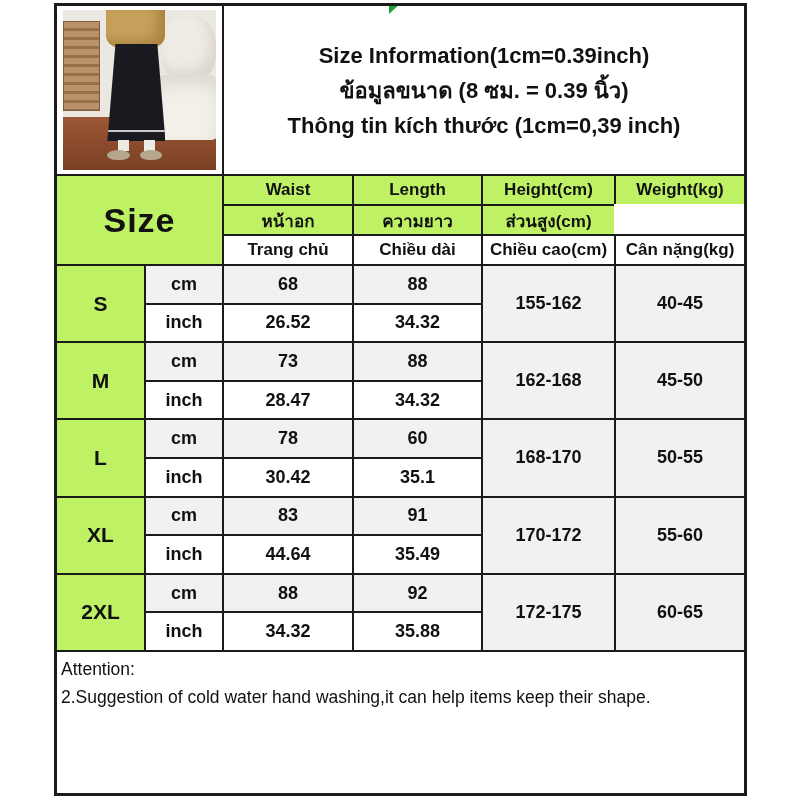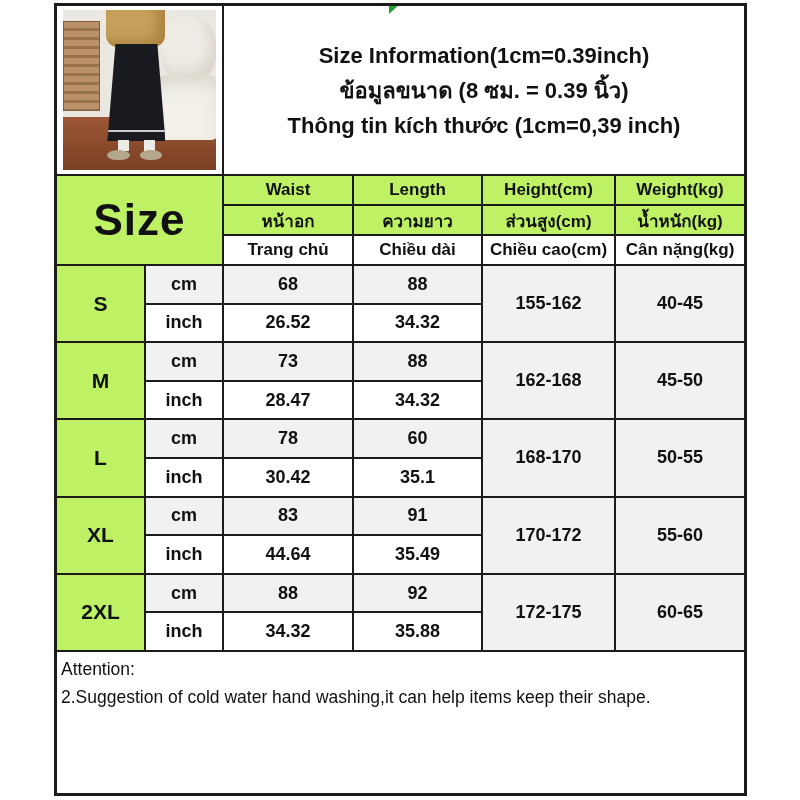--- a/index.html
+++ b/index.html
@@ -19,21 +19,21 @@
     box-sizing:border-box;border-left:2px solid #1b1b1b;border-top:2px solid #1b1b1b;
     display:flex;align-items:center;justify-content:center;
     font-size:18px;font-weight:bold;white-space:nowrap;overflow:hidden;
   }
   .no-bl{border-left:none;}
   .no-bt{border-top:none;}
   .bg-g{background:#bef264;}
   .bg-l{background:#f1f1f1;}
   .bg-w{background:#ffffff;}
   .hdr{font-size:17px;}
-  .size-big{font-size:44px;letter-spacing:1px;}
+  .size-big{font-size:34px;letter-spacing:1px;}
   .size-letter{font-size:21px;}
   .title-cell{flex-direction:column;justify-content:center;gap:4px;white-space:normal;position:relative;}
   .title-line{font-size:22px;font-weight:bold;line-height:31px;text-align:center;}
   .green-marker{
     position:absolute;left:165px;top:-3px;width:12px;height:11px;background:#1da335;
     clip-path:polygon(0 0,100% 0,0 100%);z-index:5;
   }
   
   .attention-cell{
     flex-direction:column;align-items:flex-start;justify-content:flex-start;
@@ -93,21 +93,20 @@
   <div class="cell no-bl bg-g size-big" style="grid-area:2/1/5/3">Size</div>
 
   <div class="cell bg-g hdr" style="grid-area:2/3/3/4">Waist</div>
   <div class="cell bg-g hdr" style="grid-area:2/4/3/5">Length</div>
   <div class="cell bg-g hdr" style="grid-area:2/5/3/6">Height(cm)</div>
   <div class="cell bg-g hdr" style="grid-area:3/3/4/4">หน้าอก</div>
 
   <div class="cell bg-g hdr" style="grid-area:2/6/3/7">Weight(kg)</div>
   <div class="cell bg-g hdr" style="grid-area:3/4/4/5">ความยาว</div>
   <div class="cell bg-g hdr" style="grid-area:3/5/4/6">ส่วนสูง(cm)</div>
-  <div class="cell bg-g hdr" style="grid-area:3/6/4/7">น้ำหนัก(kg)</div>
 
   <div class="cell bg-w hdr" style="grid-area:4/3/5/4">Trang chủ</div>
   <div class="cell bg-w hdr" style="grid-area:4/4/5/5">Chiều dài</div>
   <div class="cell bg-w hdr" style="grid-area:4/5/5/6">Chiều cao(cm)</div>
   <div class="cell bg-w hdr" style="grid-area:4/6/5/7">Cân nặng(kg)</div>
 
   <div class="cell no-bl bg-g size-letter" style="grid-area:5/1/7/2">S</div>
   <div class="cell bg-l" style="grid-area:5/2/6/3">cm</div>
   <div class="cell bg-l" style="grid-area:5/3/6/4">68</div>
   <div class="cell bg-l" style="grid-area:5/4/6/5">88</div>

